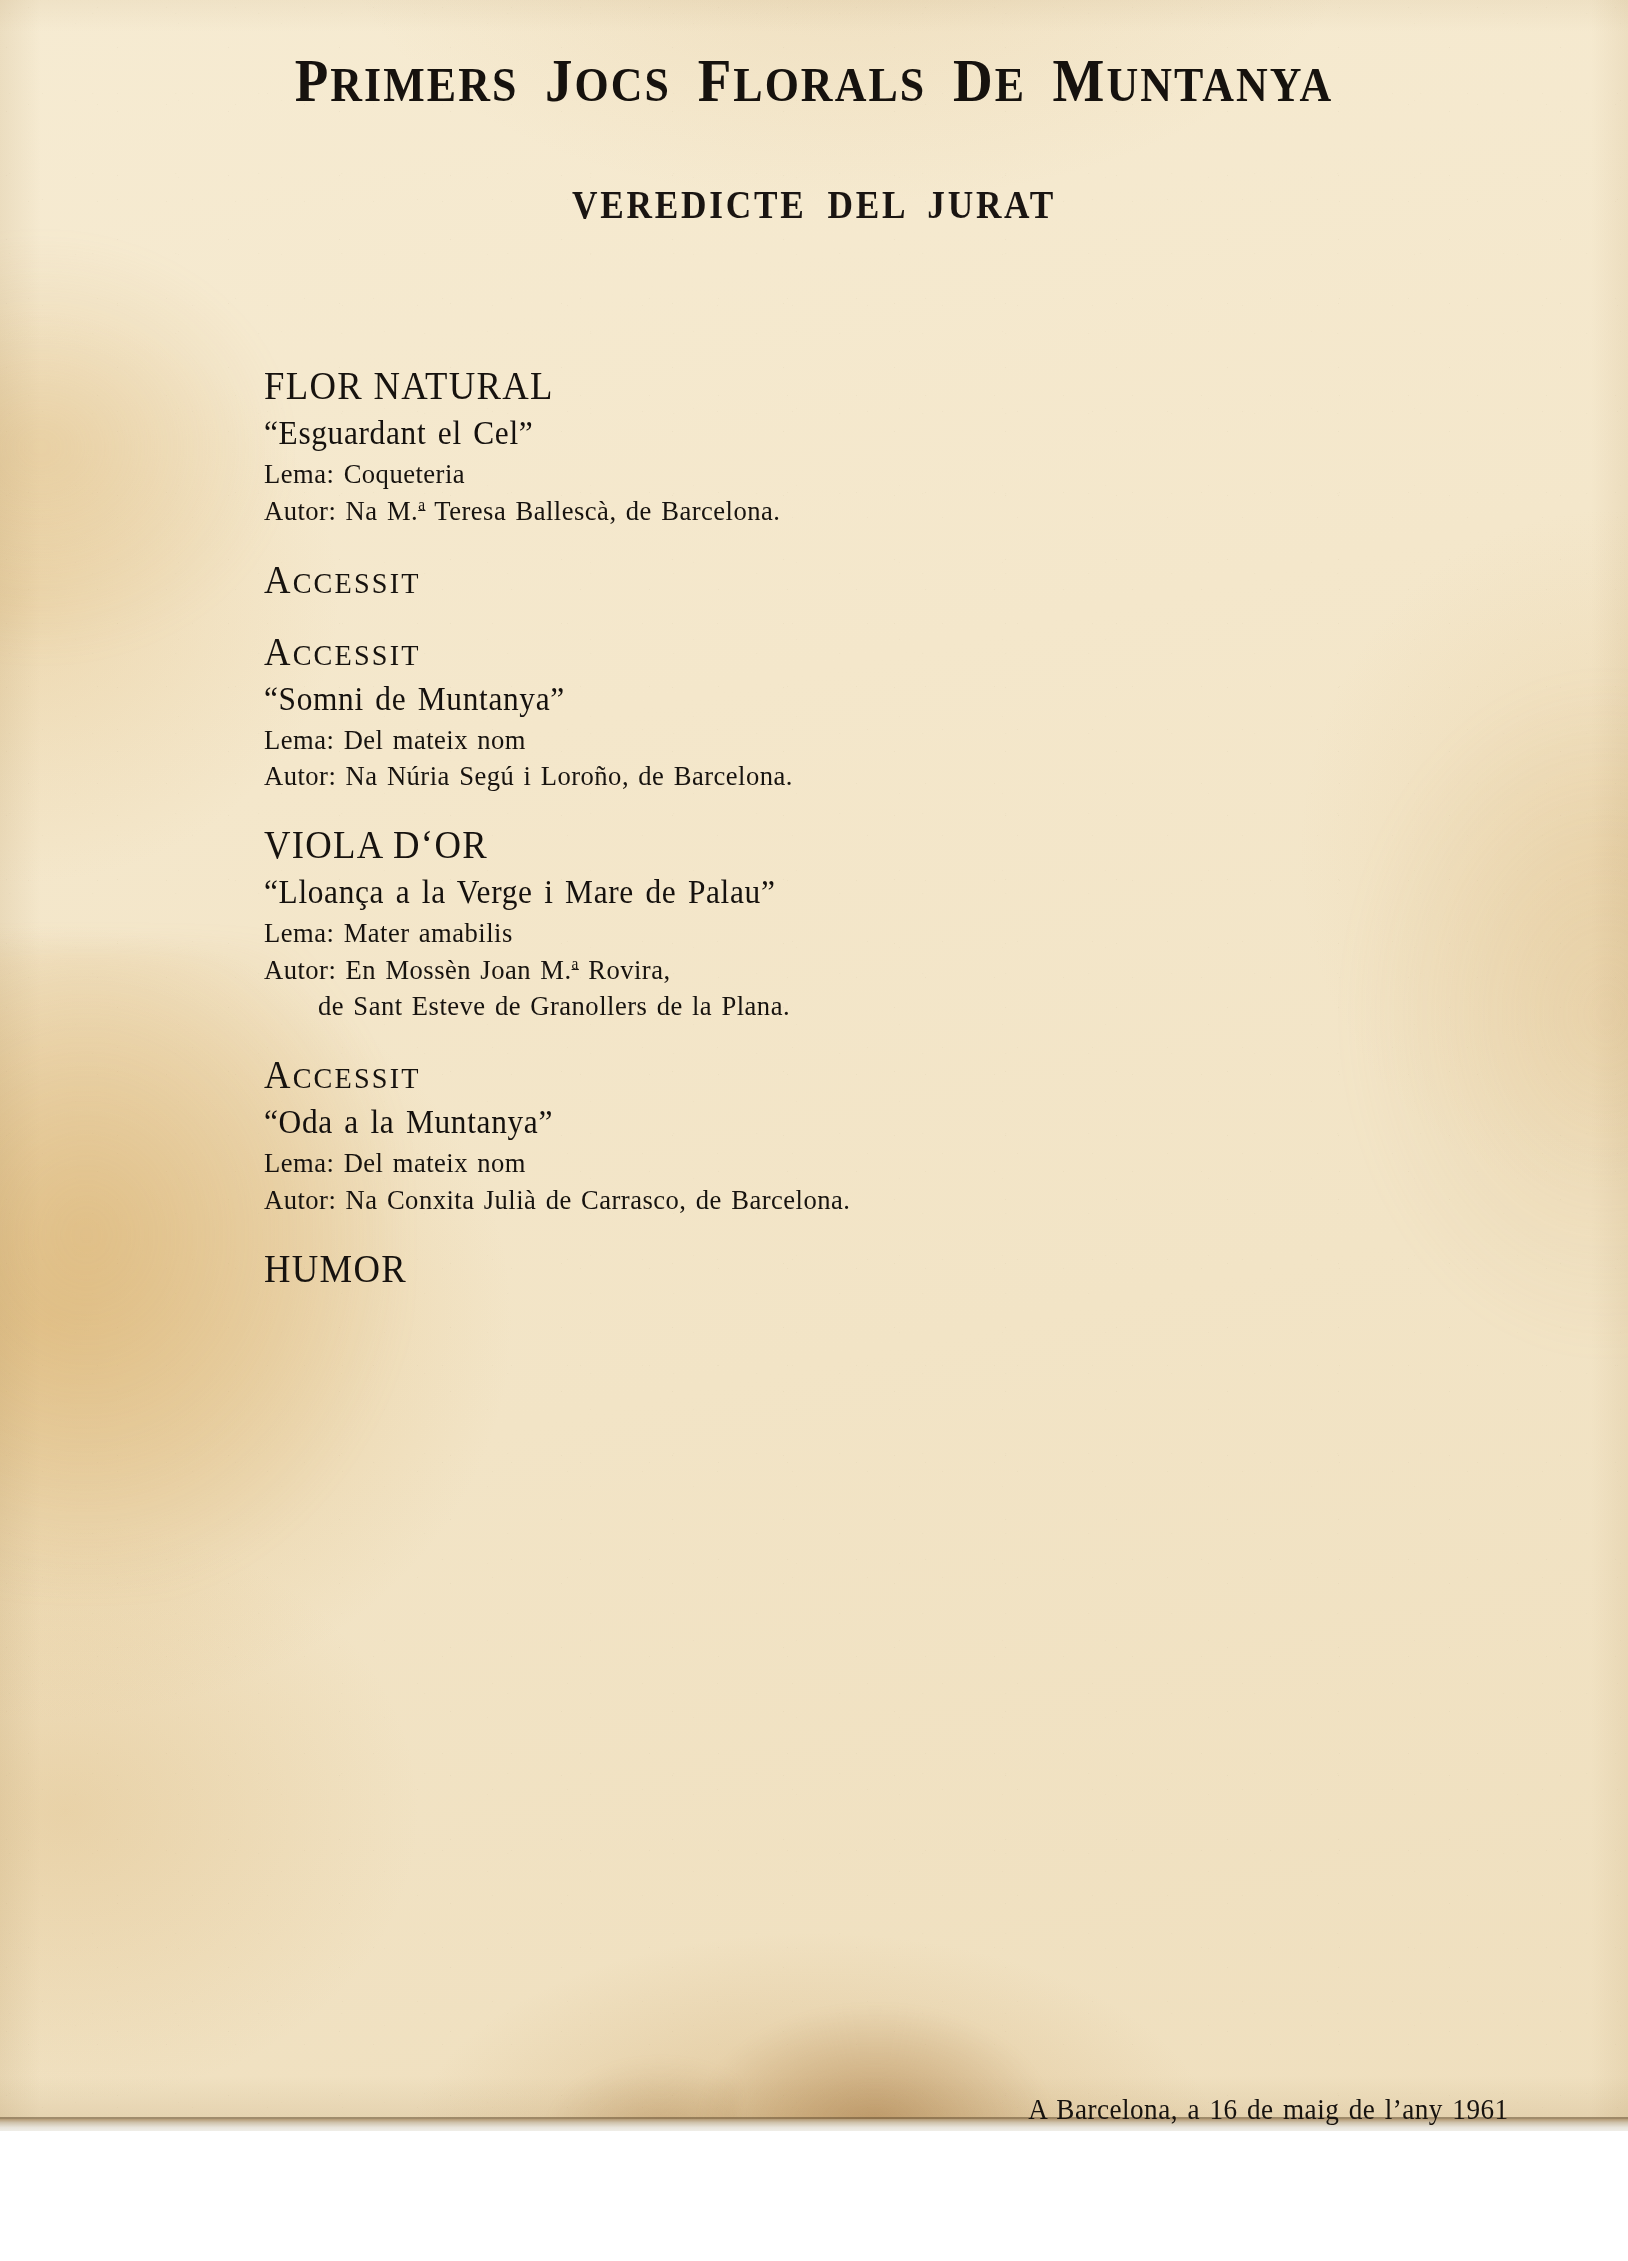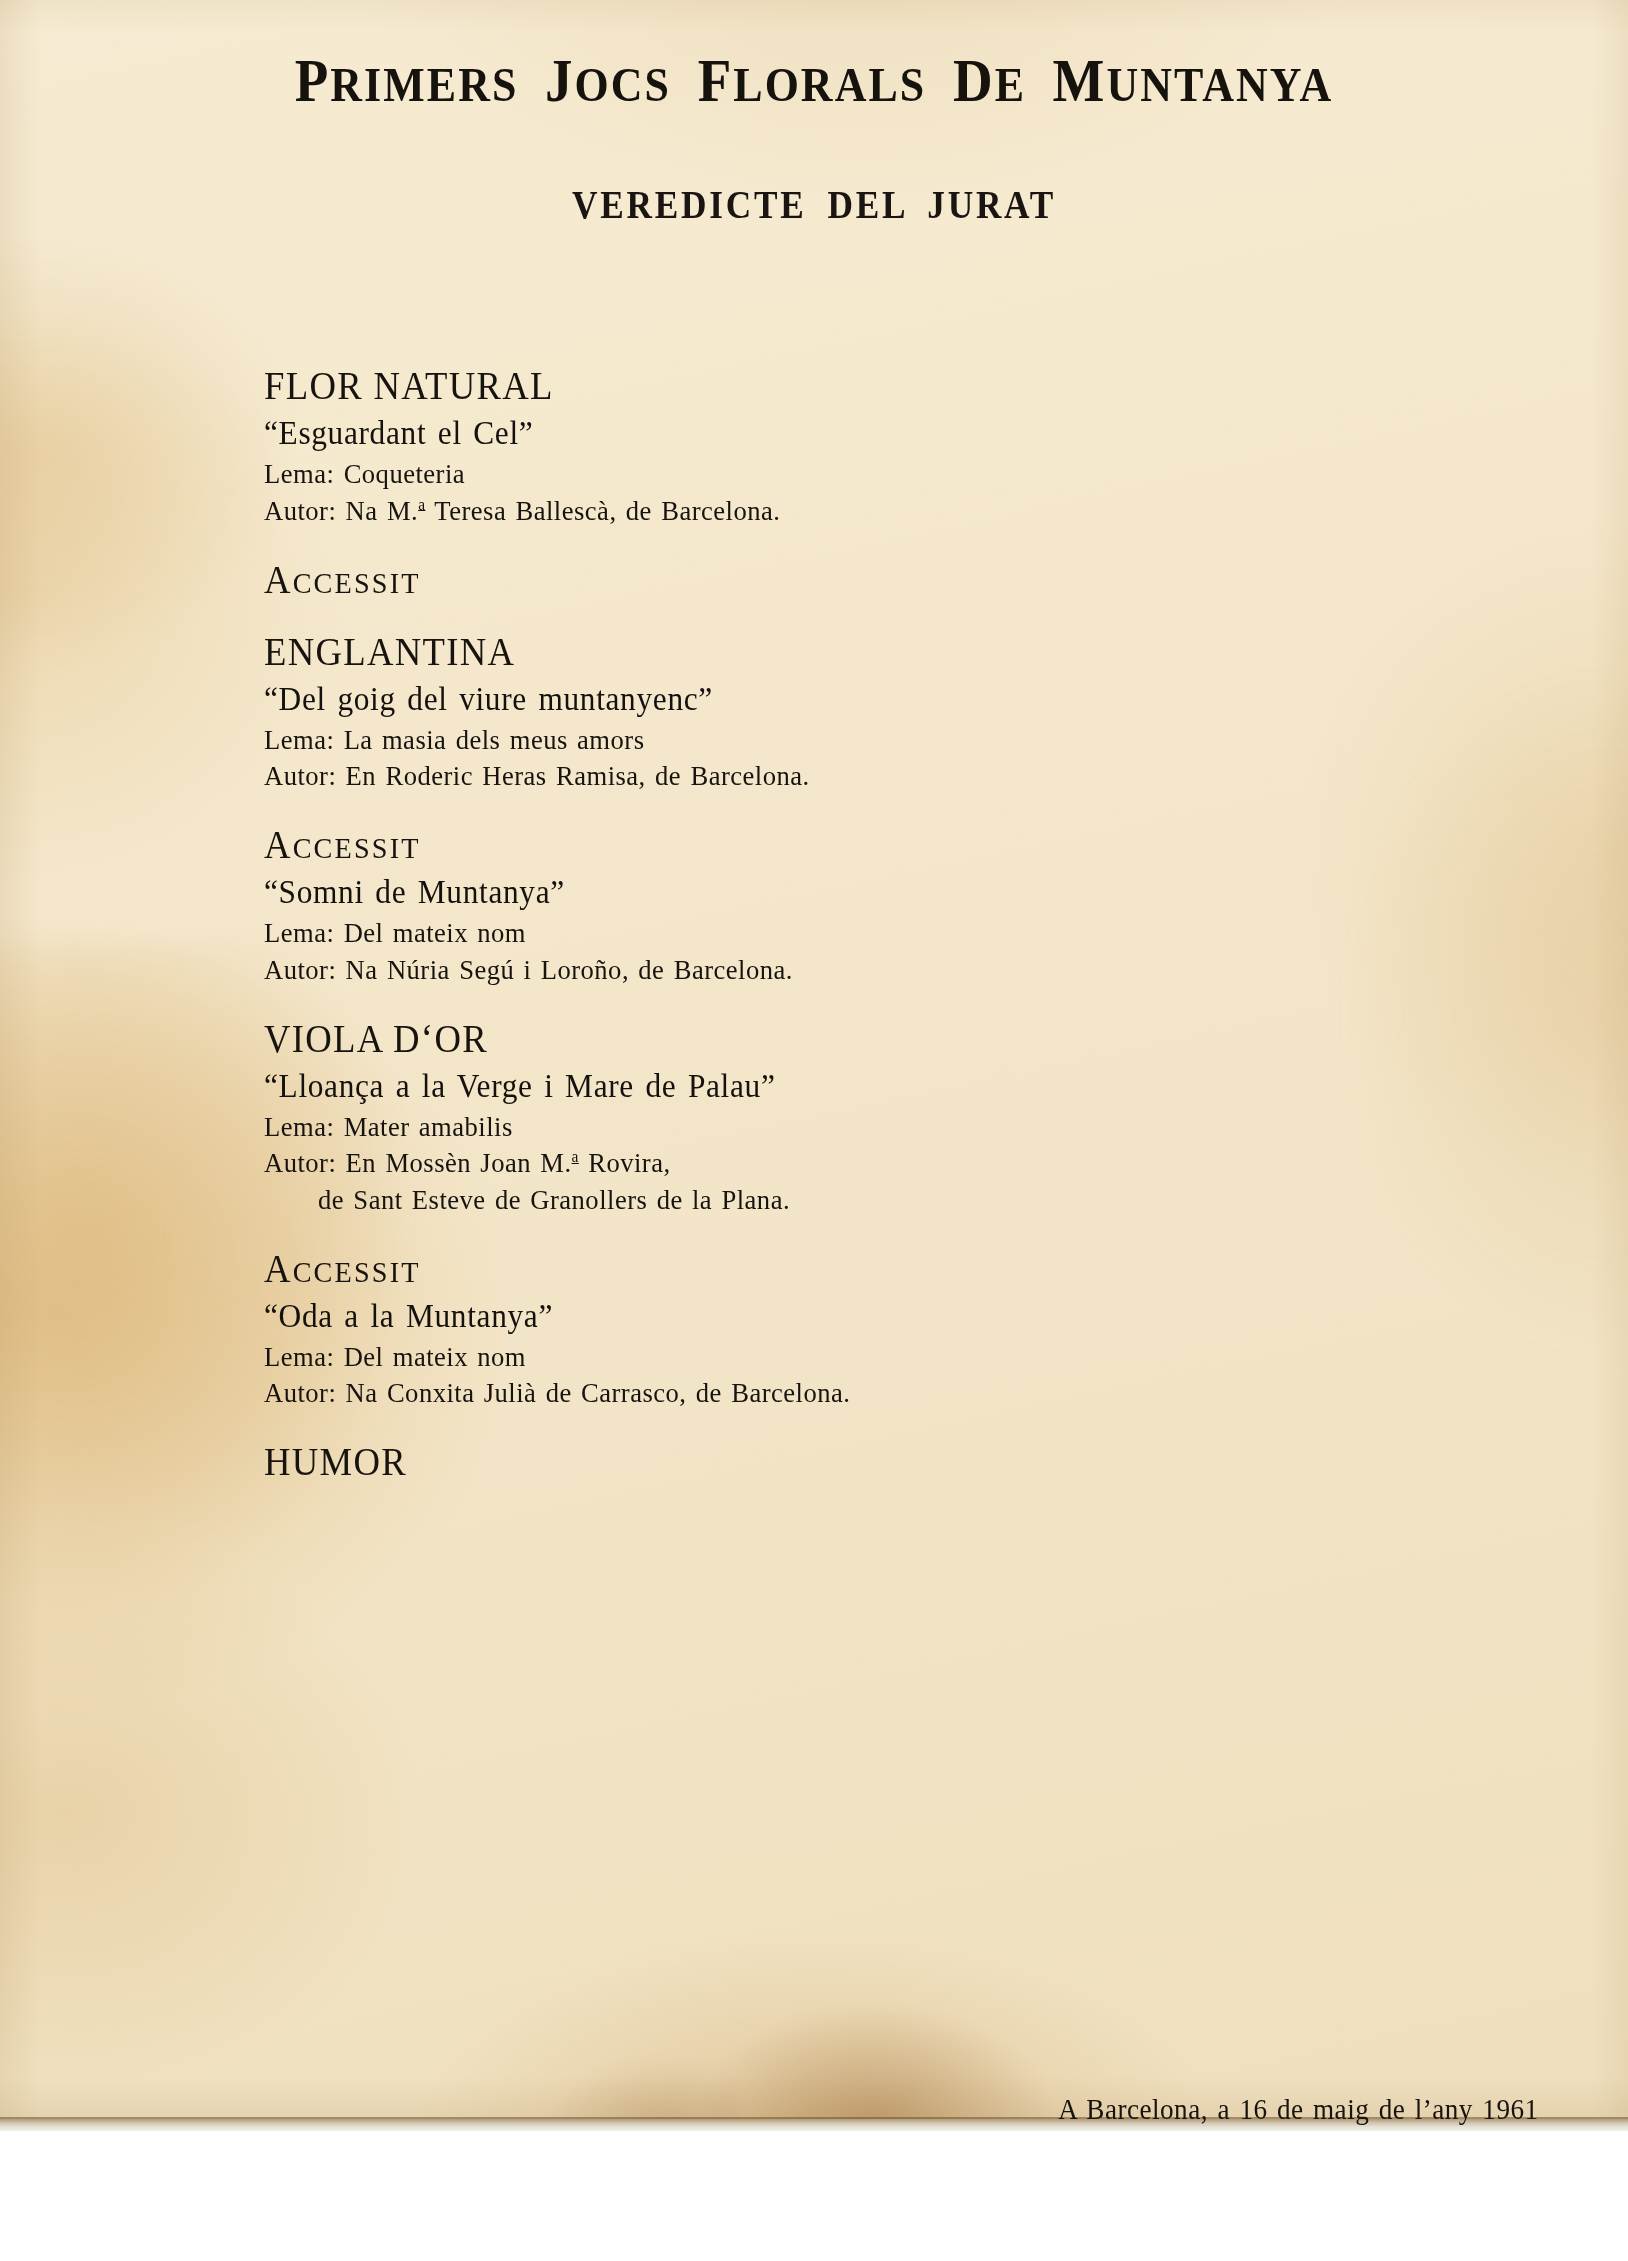--- a/index.html
+++ b/index.html
@@ -224,21 +224,21 @@
     vertical-align: super;
     text-decoration: underline;
     text-underline-offset: 0.5px;
   }
 
   .footer-date {
     position: absolute;
     top: 2094px;
     left: 0;
     width: 1628px;
-    padding-right: 89px;
+    padding-right: 119px;
     box-sizing: border-box;
     text-align: right;
     font-size: 28.6px;
     line-height: 1.1;
     letter-spacing: 0.5px;
     word-spacing: 2.3px;
     color: #17130f;
   }
   .footer-date .inner {
     display: inline-block;
@@ -288,28 +288,20 @@
           <div class="poem-title">“Esguardant el Cel”</div>
           <div class="meta-line">Lema: Coqueteria</div>
           <div class="meta-line"><span>Autor: Na M.</span><sup>a</sup><span> Teresa Ballescà, de Barcelona.</span></div>
         </div>
       </div>
 
       <div class="award">
         <div class="award-heading smallcaps"><span class="cap-first">A</span><span>CCESSIT</span></div>
       </div>
 
-      <div class="award">
-        <div class="award-heading">ENGLANTINA</div>
-        <div class="award-body">
-          <div class="poem-title">“Del goig del viure muntanyenc”</div>
-          <div class="meta-line">Lema: La masia dels meus amors</div>
-          <div class="meta-line">Autor: En Roderic Heras Ramisa, de Barcelona.</div>
-        </div>
-      </div>
 
       <div class="award">
         <div class="award-heading smallcaps"><span class="cap-first">A</span><span>CCESSIT</span></div>
         <div class="award-body">
           <div class="poem-title">“Somni de Muntanya”</div>
           <div class="meta-line">Lema: Del mateix nom</div>
           <div class="meta-line">Autor: Na Núria Segú i Loroño, de Barcelona.</div>
         </div>
       </div>
 

